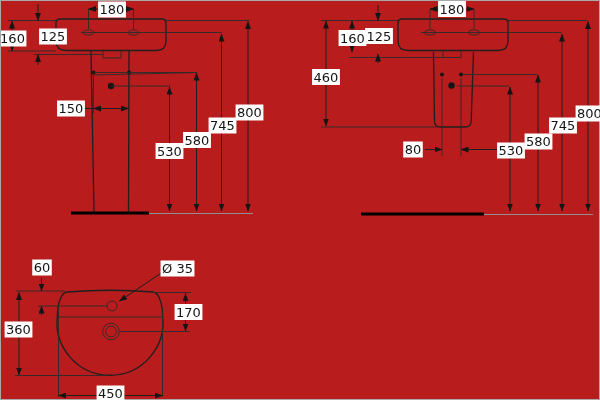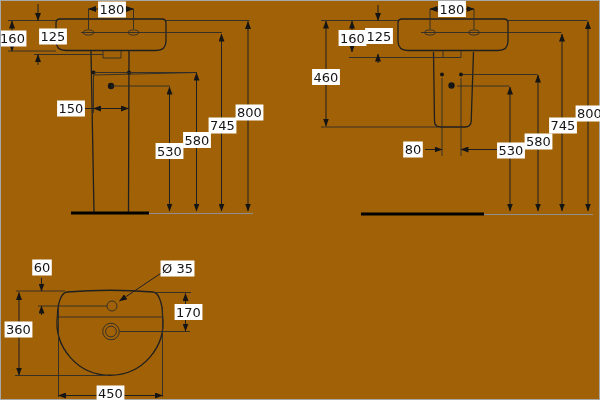--- a/index.html
+++ b/index.html
@@ -1,18 +1,18 @@
 <!DOCTYPE html>
 <html><head>
 <meta charset="utf-8">
 <style>
   html,body{margin:0;padding:0;background:#fff;}
   .sheet{
     width:600px;height:400px;box-sizing:border-box;
-    border:1px solid #a8a8a8;background:#a16207;position:relative;
+    border:1px solid #a8a8a8;background:#b91c1c;position:relative;
     font-family:"DejaVu Sans","Liberation Sans",sans-serif;
   }
   svg{display:block;}
   .ln{stroke:#1f1f1f;stroke-width:1;fill:none;}
   .thin{stroke:#2a2a2a;stroke-width:0.9;fill:none;}
   .outline{stroke:#1f1f1f;stroke-width:1.3;fill:none;}
   .floor-thick{stroke:#000;stroke-width:2.8;fill:none;}
   .floor-thin{stroke:#8f8f8f;stroke-width:1.2;fill:none;}
   .dot{fill:#151515;stroke:none;}
   .lbl{font-size:13px;fill:#141414;}

